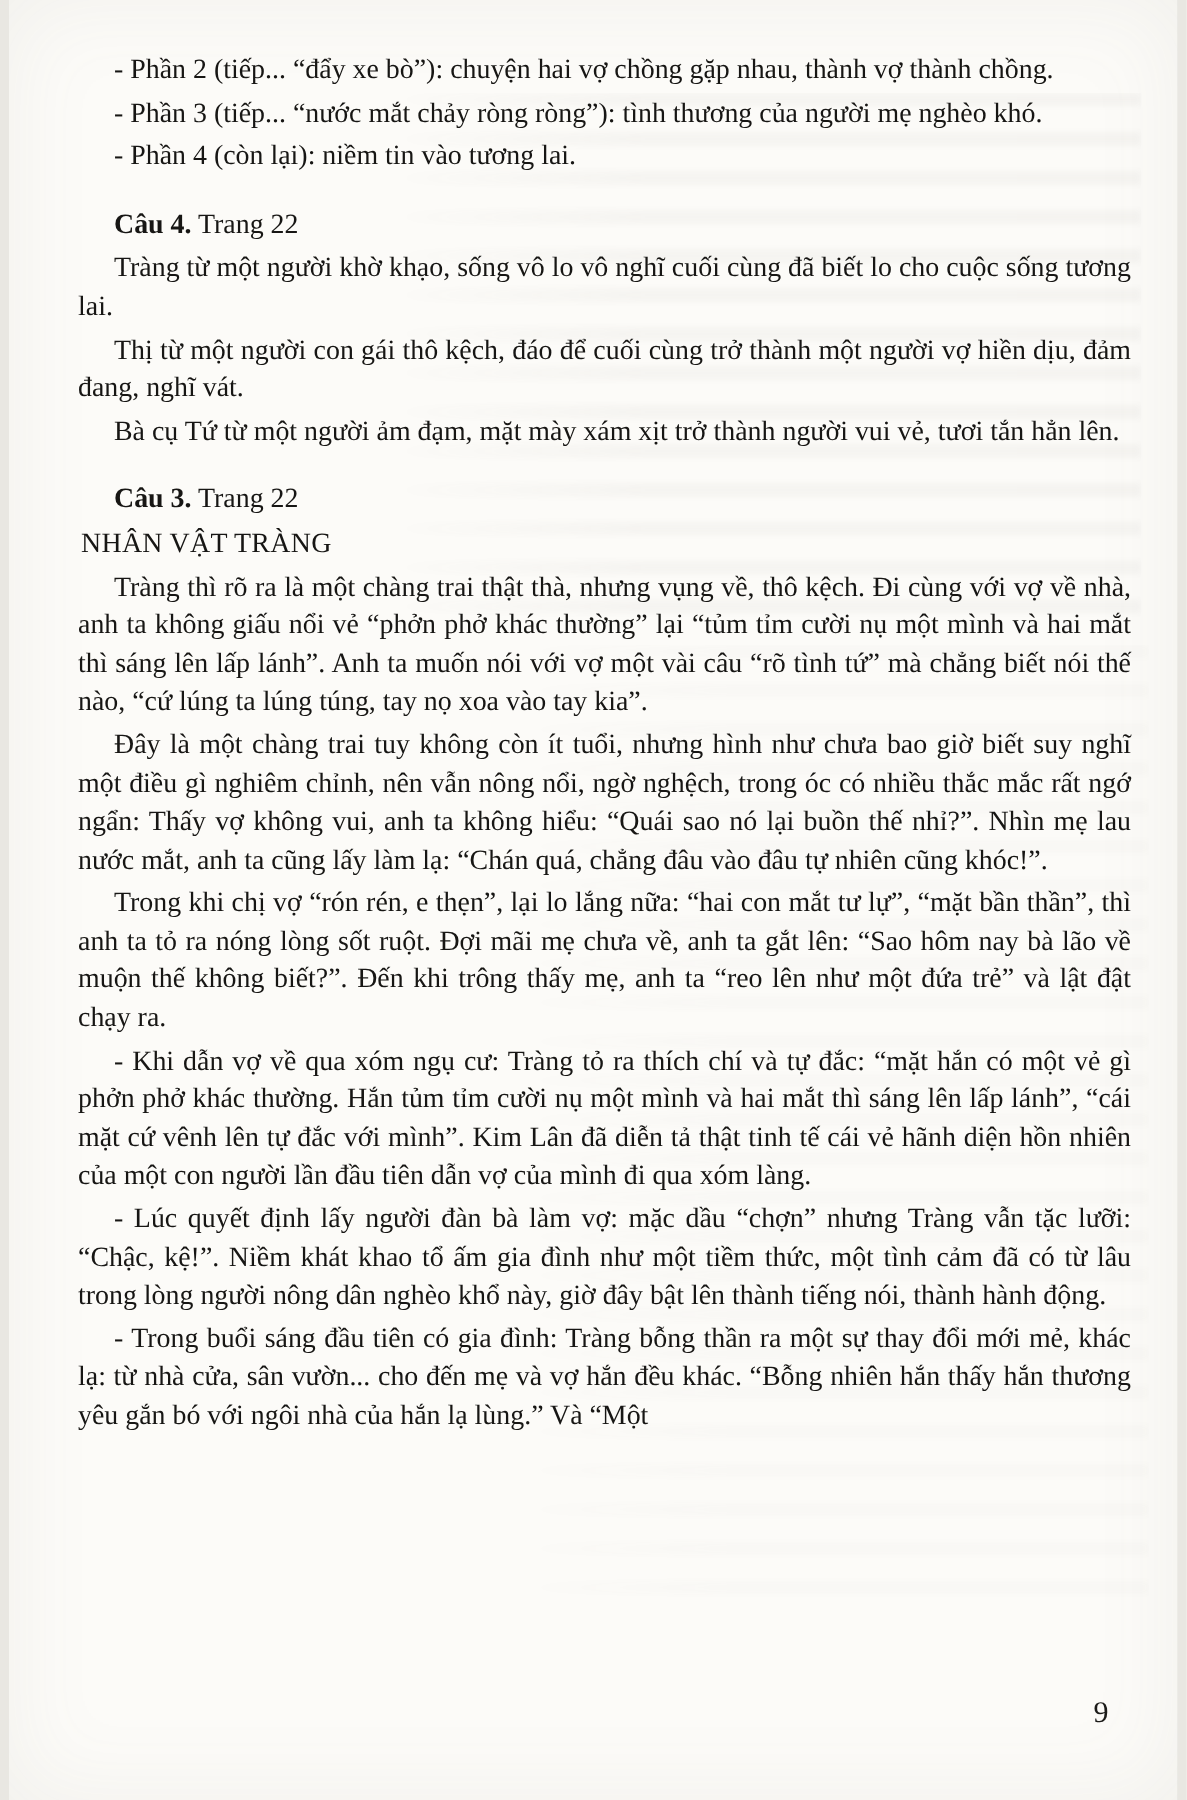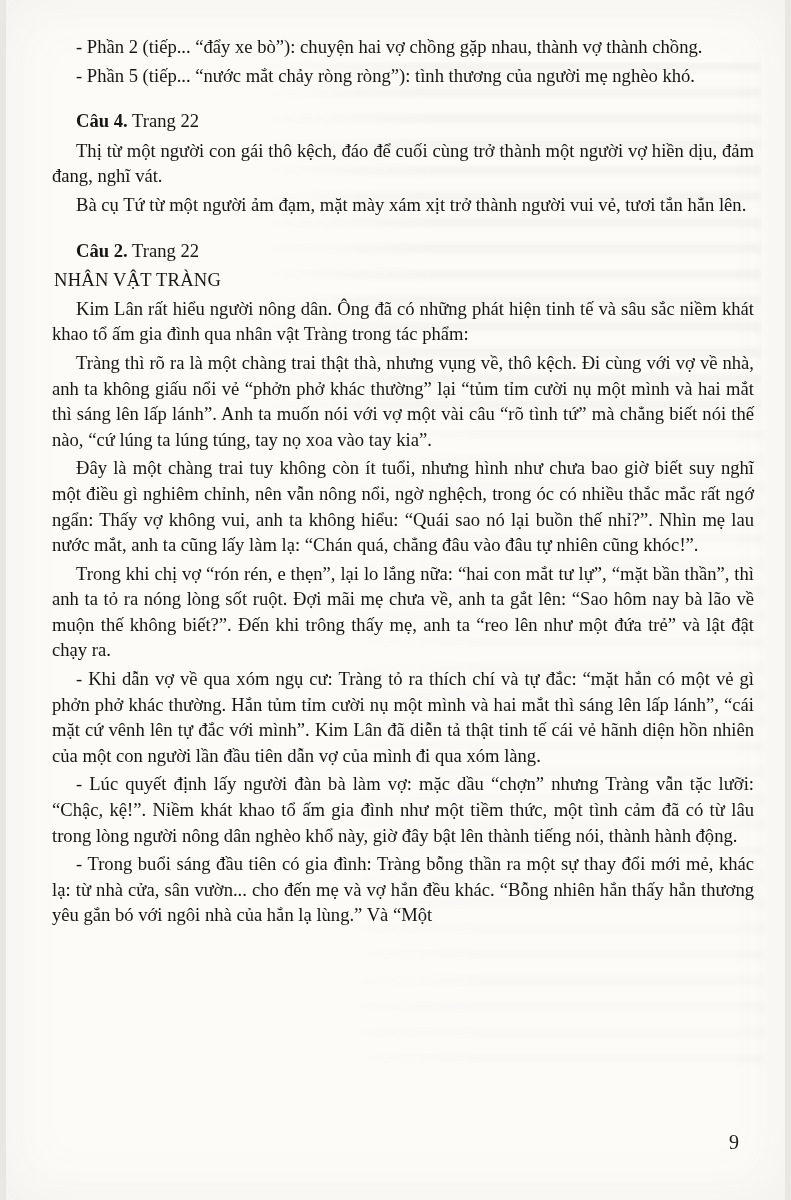--- a/index.html
+++ b/index.html
@@ -73,27 +73,28 @@
   }
 </style>
 </head>
 <body>
 
 <div class="page">
   <div class="bleed upper"></div>
   <div class="bleed lower"></div>
   <div class="text-block">
       <p class="para body">- Phần 2 (tiếp... “đẩy xe bò”): chuyện hai vợ chồng gặp nhau, thành vợ thành chồng.</p>
-      <p class="para body">- Phần 5 (tiếp... “nước mắt chảy ròng ròng”): tình thương của người mẹ nghèo khó.</p>
+      <p class="para body">- Phần 3 (tiếp... “nước mắt chảy ròng ròng”): tình thương của người mẹ nghèo khó.</p>
+      <p class="para body">- Phần 4 (còn lại): niềm tin vào tương lai.</p>
       <p class="para label"><strong>Câu 4.</strong> Trang 22</p>
+      <p class="para body">Tràng từ một người khờ khạo, sống vô lo vô nghĩ cuối cùng đã biết lo cho cuộc sống tương lai.</p>
       <p class="para body">Thị từ một người con gái thô kệch, đáo để cuối cùng trở thành một người vợ hiền dịu, đảm đang, nghĩ vát.</p>
       <p class="para body">Bà cụ Tứ từ một người ảm đạm, mặt mày xám xịt trở thành người vui vẻ, tươi tắn hẳn lên.</p>
-      <p class="para label"><strong>Câu 2.</strong> Trang 22</p>
+      <p class="para label"><strong>Câu 3.</strong> Trang 22</p>
       <p class="para heading">NHÂN VẬT TRÀNG</p>
-      <p class="para body">Kim Lân rất hiểu người nông dân. Ông đã có những phát hiện tinh tế và sâu sắc niềm khát khao tổ ấm gia đình qua nhân vật Tràng trong tác phẩm:</p>
       <p class="para body">Tràng thì rõ ra là một chàng trai thật thà, nhưng vụng về, thô kệch. Đi cùng với vợ về nhà, anh ta không giấu nổi vẻ “phởn phở khác thường” lại “tủm tỉm cười nụ một mình và hai mắt thì sáng lên lấp lánh”. Anh ta muốn nói với vợ một vài câu “rõ tình tứ” mà chẳng biết nói thế nào, “cứ lúng ta lúng túng, tay nọ xoa vào tay kia”.</p>
       <p class="para body">Đây là một chàng trai tuy không còn ít tuổi, nhưng hình như chưa bao giờ biết suy nghĩ một điều gì nghiêm chỉnh, nên vẫn nông nổi, ngờ nghệch, trong óc có nhiều thắc mắc rất ngớ ngẩn: Thấy vợ không vui, anh ta không hiểu: “Quái sao nó lại buồn thế nhỉ?”. Nhìn mẹ lau nước mắt, anh ta cũng lấy làm lạ: “Chán quá, chẳng đâu vào đâu tự nhiên cũng khóc!”.</p>
       <p class="para body">Trong khi chị vợ “rón rén, e thẹn”, lại lo lắng nữa: “hai con mắt tư lự”, “mặt bần thần”, thì anh ta tỏ ra nóng lòng sốt ruột. Đợi mãi mẹ chưa về, anh ta gắt lên: “Sao hôm nay bà lão về muộn thế không biết?”. Đến khi trông thấy mẹ, anh ta “reo lên như một đứa trẻ” và lật đật chạy ra.</p>
       <p class="para body">- Khi dẫn vợ về qua xóm ngụ cư: Tràng tỏ ra thích chí và tự đắc: “mặt hắn có một vẻ gì phởn phở khác thường. Hắn tủm tỉm cười nụ một mình và hai mắt thì sáng lên lấp lánh”, “cái mặt cứ vênh lên tự đắc với mình”. Kim Lân đã diễn tả thật tinh tế cái vẻ hãnh diện hồn nhiên của một con người lần đầu tiên dẫn vợ của mình đi qua xóm làng.</p>
       <p class="para body">- Lúc quyết định lấy người đàn bà làm vợ: mặc dầu “chợn” nhưng Tràng vẫn tặc lưỡi: “Chậc, kệ!”. Niềm khát khao tổ ấm gia đình như một tiềm thức, một tình cảm đã có từ lâu trong lòng người nông dân nghèo khổ này, giờ đây bật lên thành tiếng nói, thành hành động.</p>
       <p class="para body">- Trong buổi sáng đầu tiên có gia đình: Tràng bỗng thần ra một sự thay đổi mới mẻ, khác lạ: từ nhà cửa, sân vườn... cho đến mẹ và vợ hắn đều khác. “Bỗng nhiên hắn thấy hắn thương yêu gắn bó với ngôi nhà của hắn lạ lùng.” Và “Một</p>
     </div>
   <div class="page-number">9</div>
 </div>
 

